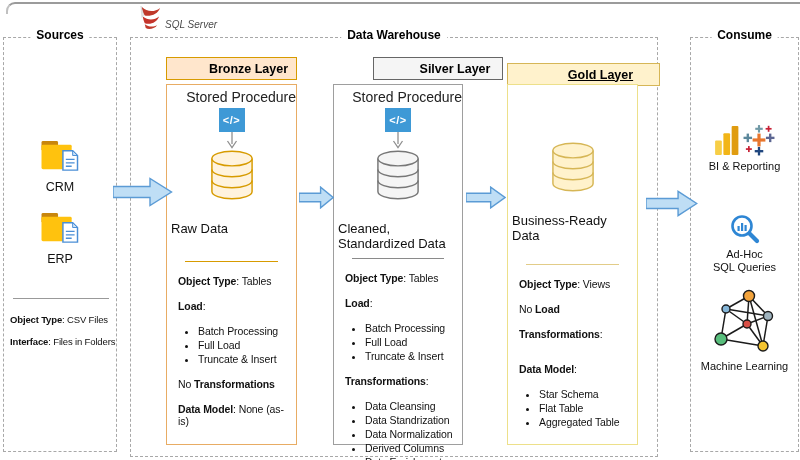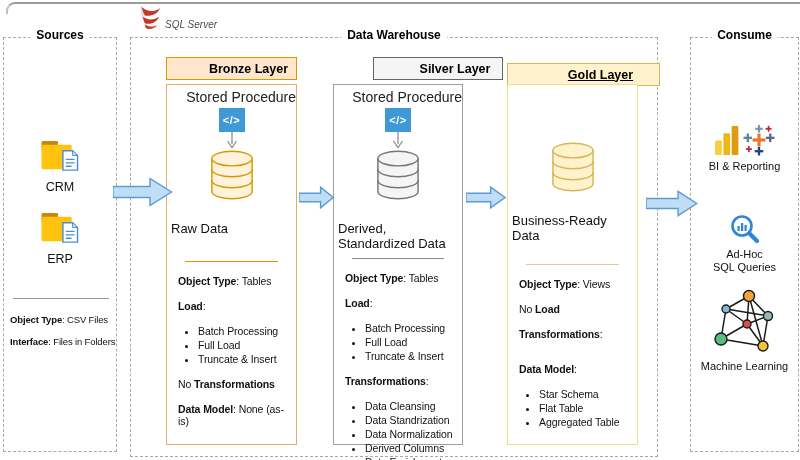--- a/index.html
+++ b/index.html
@@ -155,21 +155,21 @@
     <div class="code-icon">&lt;/&gt;</div>
     <svg class="down-arrow" width="12" height="17" viewBox="0 0 12 17">
       <line x1="6" y1="0" x2="6" y2="12" stroke="#8f8f8f" stroke-width="1.3"></line>
       <polyline points="1.5,9 6,15.5 10.5,9" fill="none" stroke="#8f8f8f" stroke-width="1.3"></polyline>
     </svg>
     <svg class="cyl" width="42" height="52" viewBox="0 0 46 54">
       <path d="M1 9 L1 45 A22 8 0 0 0 45 45 L45 9" style="fill:var(--silver-db-fill,#F5F5F5)" stroke="#777" stroke-width="1.6"></path>
       <path d="M1 21 A22 8 0 0 0 45 21 M1 33 A22 8 0 0 0 45 33" fill="none" stroke="#777" stroke-width="1.6"></path>
       <ellipse cx="23" cy="9" rx="22" ry="8" style="fill:var(--silver-db-fill,#F5F5F5)" stroke="#777" stroke-width="1.6"></ellipse>
     </svg>
-    <div class="db-label">Derived, Standardized Data</div>
+    <div class="db-label">Cleaned, Standardized Data</div>
     <div class="divider div-silver"></div>
     <div class="details">
       <div class="d-row"><b>Object Type</b><span>: Tables</span></div>
       <div class="d-row"><b>Load</b><span>:</span></div>
       <ul class="bullets">
         <li>Batch Processing</li>
         <li>Full Load</li>
         <li>Truncate &amp; Insert</li>
       </ul>
       <div class="d-row"><b>Transformations</b><span>:</span></div>

